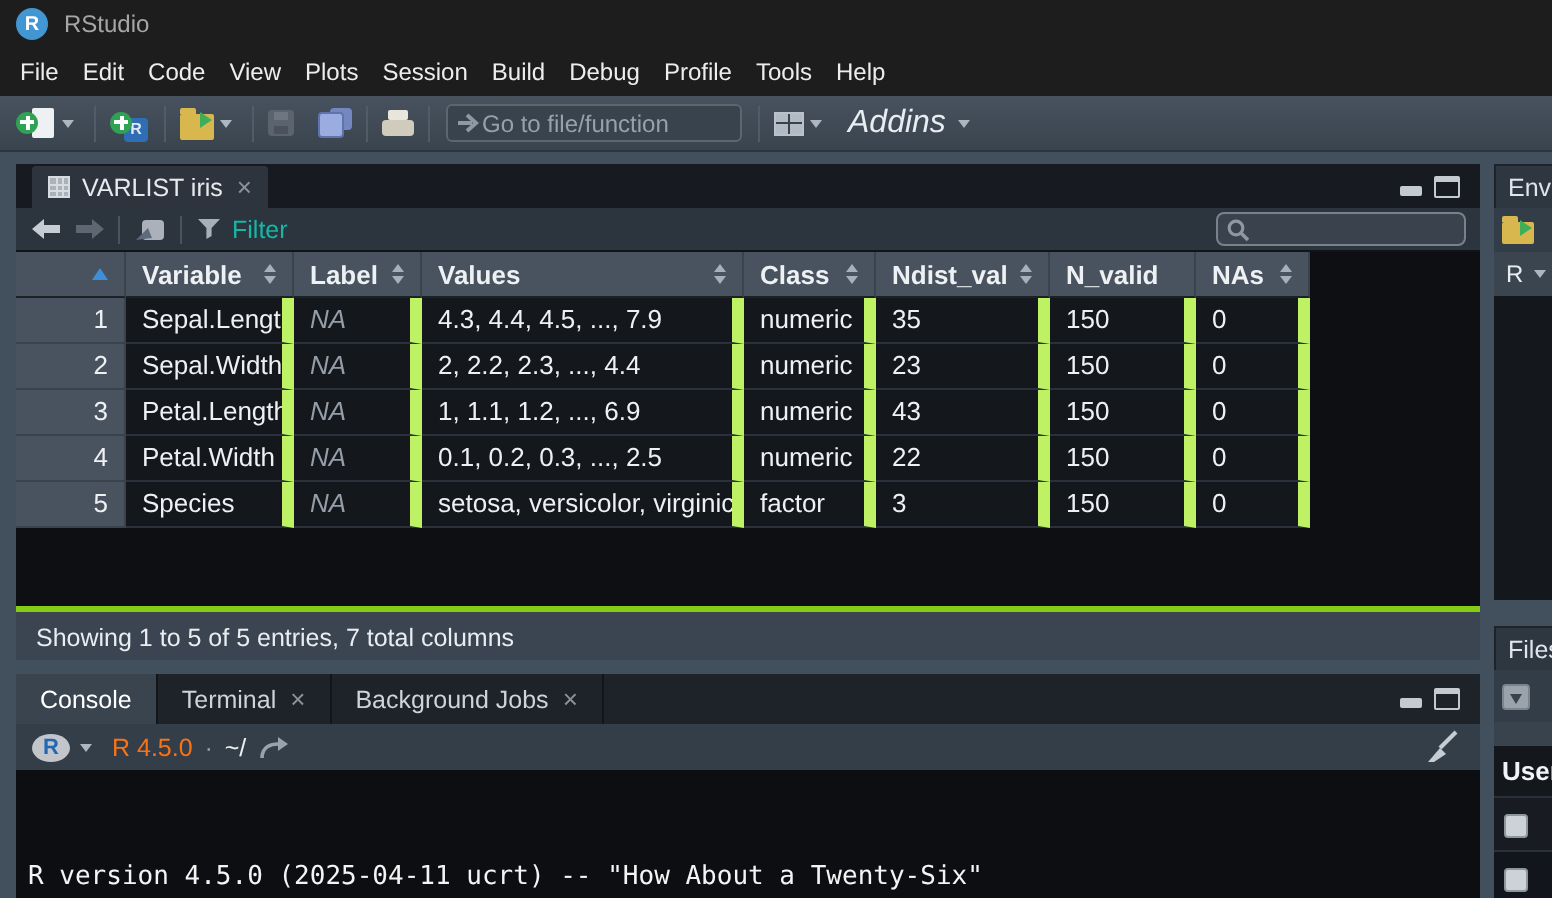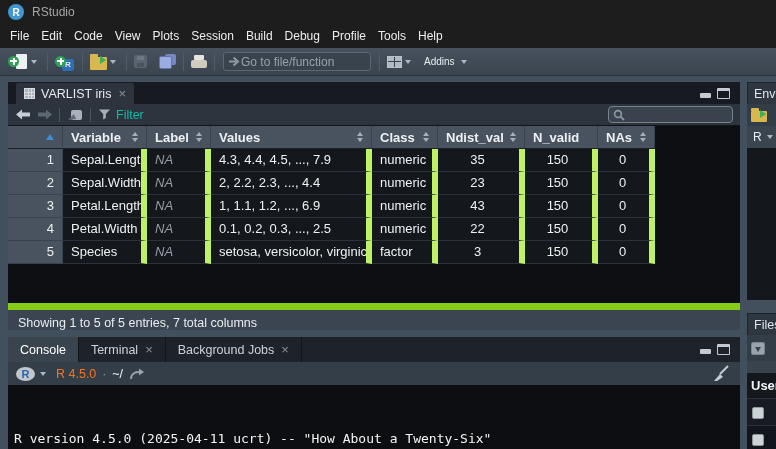--- a/index.html
+++ b/index.html
@@ -39,21 +39,21 @@
   .icon-saveall::before { content:""; position:absolute; right:0; top:0; width:11px; height:11px; background:#7487c0; border-radius:2px; }
   .icon-saveall::after { content:""; position:absolute; left:0; bottom:0; width:11px; height:11px; background:#9aace0; border-radius:2px; border:1px solid #5f73ad; }
   .icon-print { position:relative; width:16px; height:14px; }
   .icon-print::before { content:""; position:absolute; top:0; left:3px; width:10px; height:5px; background:#e8e6dc; border-radius:1px; }
   .icon-print::after { content:""; position:absolute; bottom:1px; left:0; width:16px; height:8px; background:#cfccbd; border-radius:2px; }
   .goto-box { display:flex; align-items:center; width:148px; height:19px; background:#39434e; border:1px solid #5c666f; border-radius:3px; margin-left:3px; padding:0 4px; }
   .goto-box input { flex:1; min-width:0; background:transparent; border:none; outline:none; color:#f97316; font-size:12px; font-family:"Liberation Sans",sans-serif; }
   .goto-box input::placeholder { color:#97a1ab; }
   .icon-grid { width:15px; height:12px; display:grid; grid-template-columns:1fr 1fr; grid-template-rows:1fr 1fr; gap:1px; background:#39424c; border:1px solid #b9c1ca; }
   .icon-grid span { background:#b2bac4; }
-  .addins-label { color:#e8edf2; font-size:10px; margin:0 3px 0 6px; }
+  .addins-label { color:#e8edf2; font-size:16px; margin:0 3px 0 6px;font-style:italic; }
 
   
   .pane { position:absolute; background:#0d0f13; overflow:hidden; }
   #source-pane { left:8px; top:82px; width:732px; height:248px; }
   #console-pane { left:8px; top:337px; width:732px; height:112px; background:#0d0e11; }
   #env-pane { left:747px; top:82px; width:29px; height:218px; background:#14171c; }
   #files-pane { left:747px; top:313px; width:29px; height:136px; background:#14171c; }
 
   .tabstrip { position:absolute; top:0; left:0; right:0; height:22px; background:#171b21; }
   .doc-tab { position:absolute; left:8px; top:1px; height:21px; background:#2d343e; border-radius:2px 2px 0 0; display:flex; align-items:center; padding:0 8px; color:#e6eaee; font-size:12.5px; }
@@ -74,29 +74,29 @@
   .viewer-search input { flex:1; min-width:0; background:transparent; border:none; outline:none; color:#dfe5ea; font-size:12px; font-family:"Liberation Sans",sans-serif; }
 
   
   .vtable { position:absolute; top:44px; left:0; width:647px; }
   .trow { display:flex; }
   .cell { height:23px; line-height:22px; font-size:13px; color:#eef1f4; padding:0 8px; border-right:6px solid #bef264; border-bottom:1px solid #2a313a; overflow:hidden; white-space:nowrap; background:#14171c; }
   .hcell { background:#49535f; font-weight:bold; border-right:1px solid #3a424d; border-bottom:1px solid #1c2127; display:flex; justify-content:space-between; align-items:center; line-height:normal; }
   .ncell { background:#49535f; border-right:1px solid #3a424d; border-bottom:1px solid #39424d; text-align:right; }
   .c0 { width:55px; } .c1 { width:84px; } .c2 { width:64px; } .c3 { width:161px; }
   .c4 { width:66px; } .c5 { width:87px; } .c6 { width:73px;gap:48px; } .c7 { width:57px; }
-  .num { text-align:center; padding-right:10px; }
+  .num { text-align:left; padding-right:10px; }
   .na { color:#959da7; font-style:italic; }
   .sort { display:flex; flex-direction:column; gap:2px; margin-left:5px; }
   .sort i { display:block; width:0; height:0; border-left:3px solid transparent; border-right:3px solid transparent; }
   .sort .up { border-bottom:4px solid #a7afb9; }
   .sort .dn { border-top:4px solid #a7afb9; }
   .asc-blue { width:0; height:0; border-left:4.5px solid transparent; border-right:4.5px solid transparent; border-bottom:6px solid #3e8ed9; margin-left:auto; }
 
-  .status-bar { position:absolute; bottom:0; left:0; right:0; height:27px; background:#3a4551; border-top:7px solid #84cc16; color:#e9edf1; font-size:12.5px; line-height:26px; padding-left:10px; }
+  .status-bar { position:absolute; bottom:0; left:0; right:0; height:27px; background:#3a4551; border-top:3px solid #84cc16; color:#e9edf1; font-size:12.5px; line-height:26px; padding-left:10px; }
 
   
   .console-tabstrip { position:absolute; top:0; left:0; right:0; height:25px; background:#1e232a; display:flex; }
   .console-tab { display:flex; align-items:center; padding:0 12px; color:#ccd3da; font-size:12.5px; border-right:1px solid #12161b; }
   .console-tab.active { background:#3a444f; color:#ffffff; }
   .console-rstrip { position:absolute; top:25px; left:0; right:0; height:23px; background:#343e48; display:flex; align-items:center; padding-left:8px; }
   .r-ellipse { width:19px; height:14px; border-radius:50%; background:#c2c5c9; color:#2468b4; font-weight:bold; font-size:11px; display:flex; align-items:center; justify-content:center; }
   .r-version { color:#f97316; font-size:12.5px; margin-left:7px; }
   .r-bullet { color:#9aa3ad; font-size:12px; margin:0 6px; }
   .r-path { color:#eef2f5; font-size:12.5px; }

